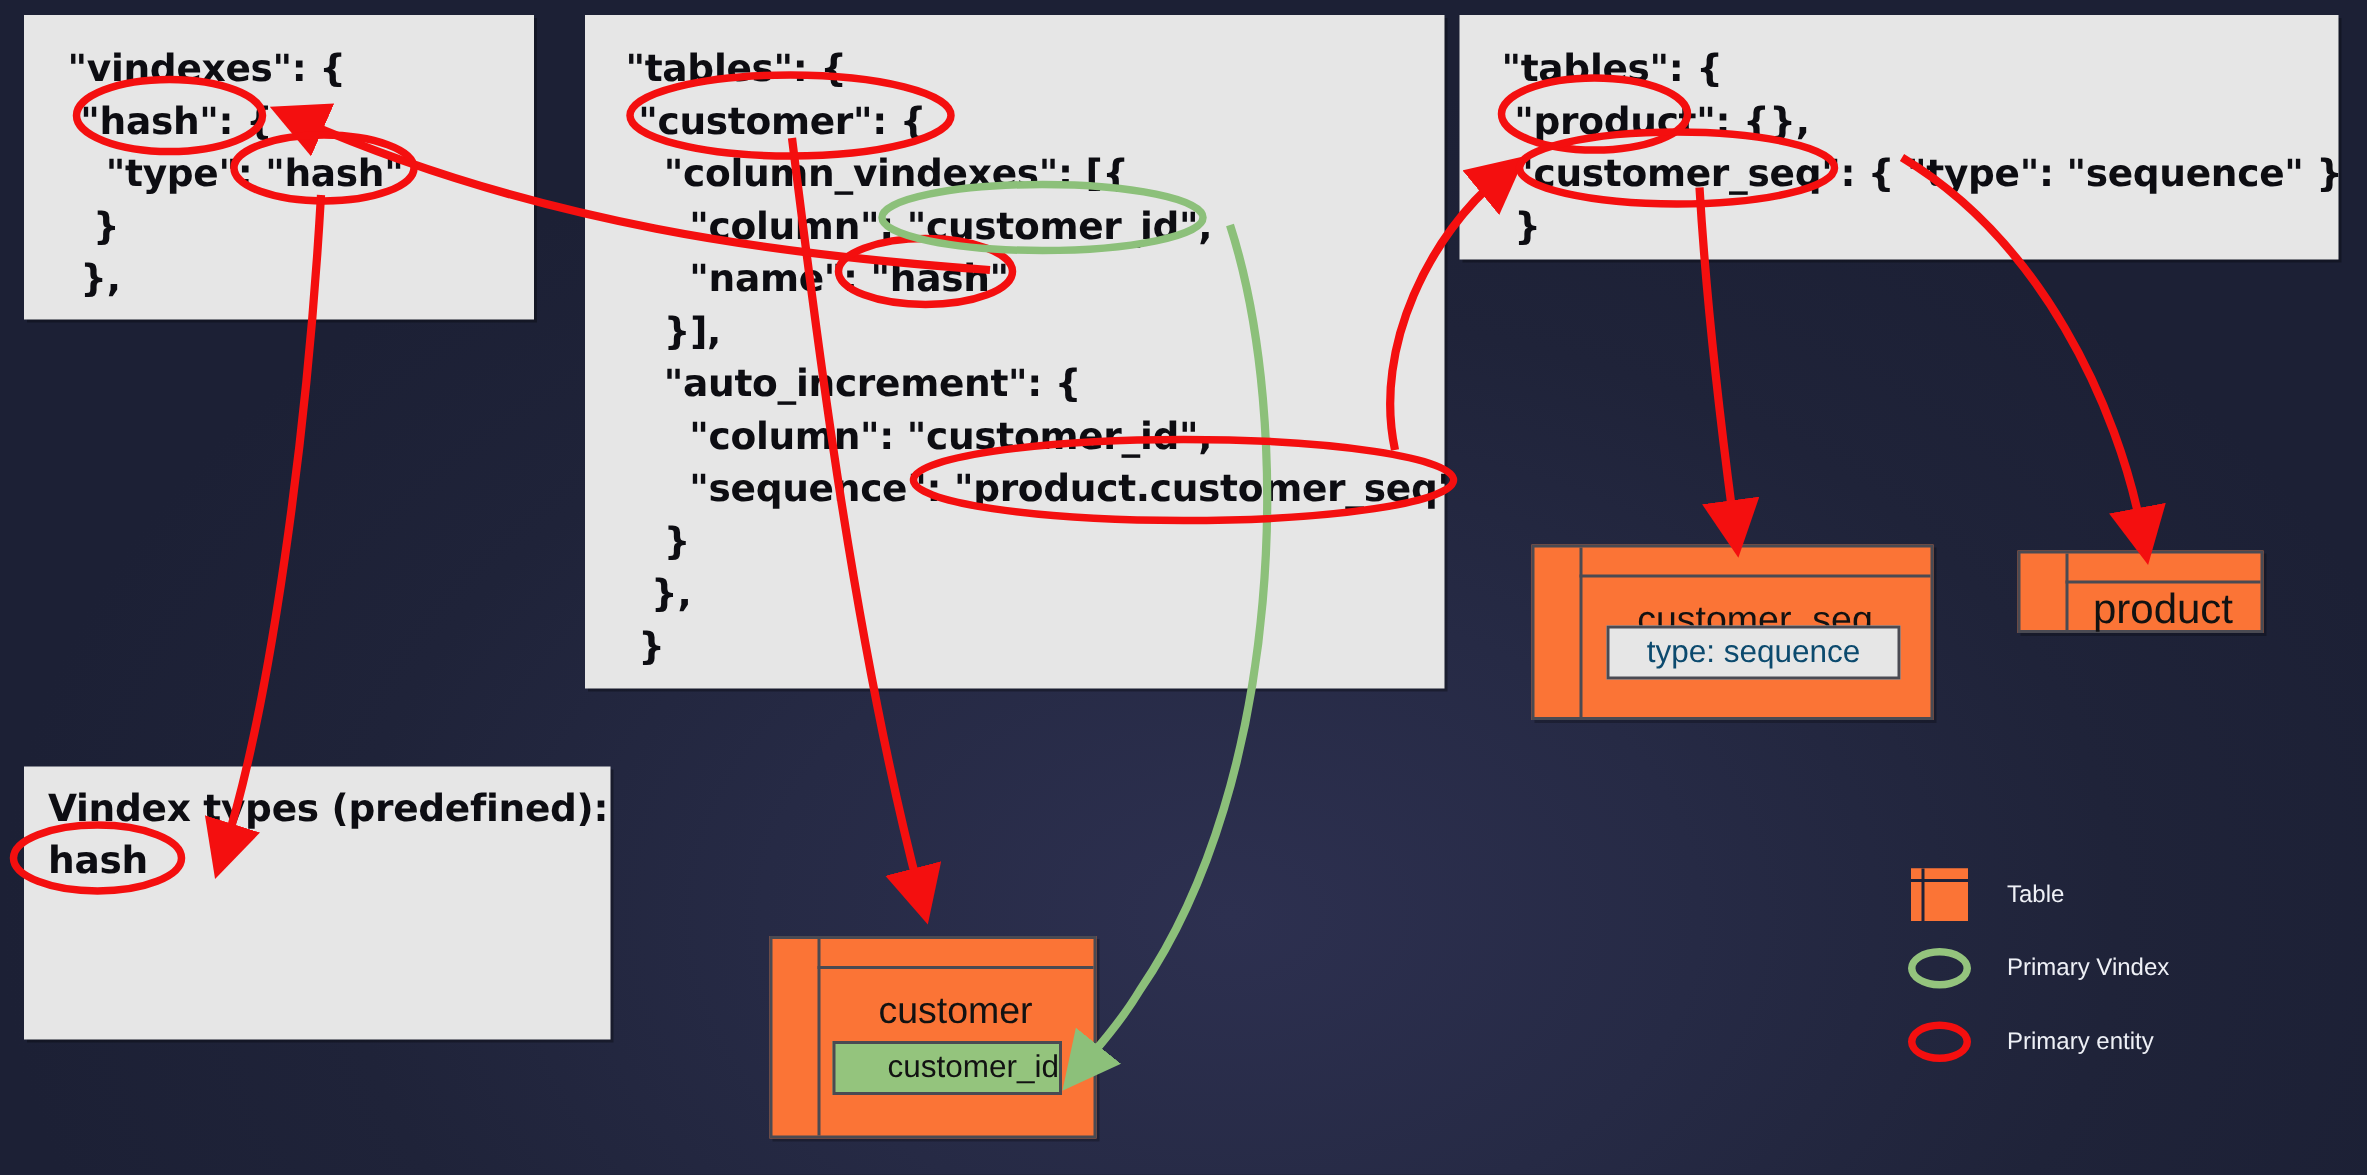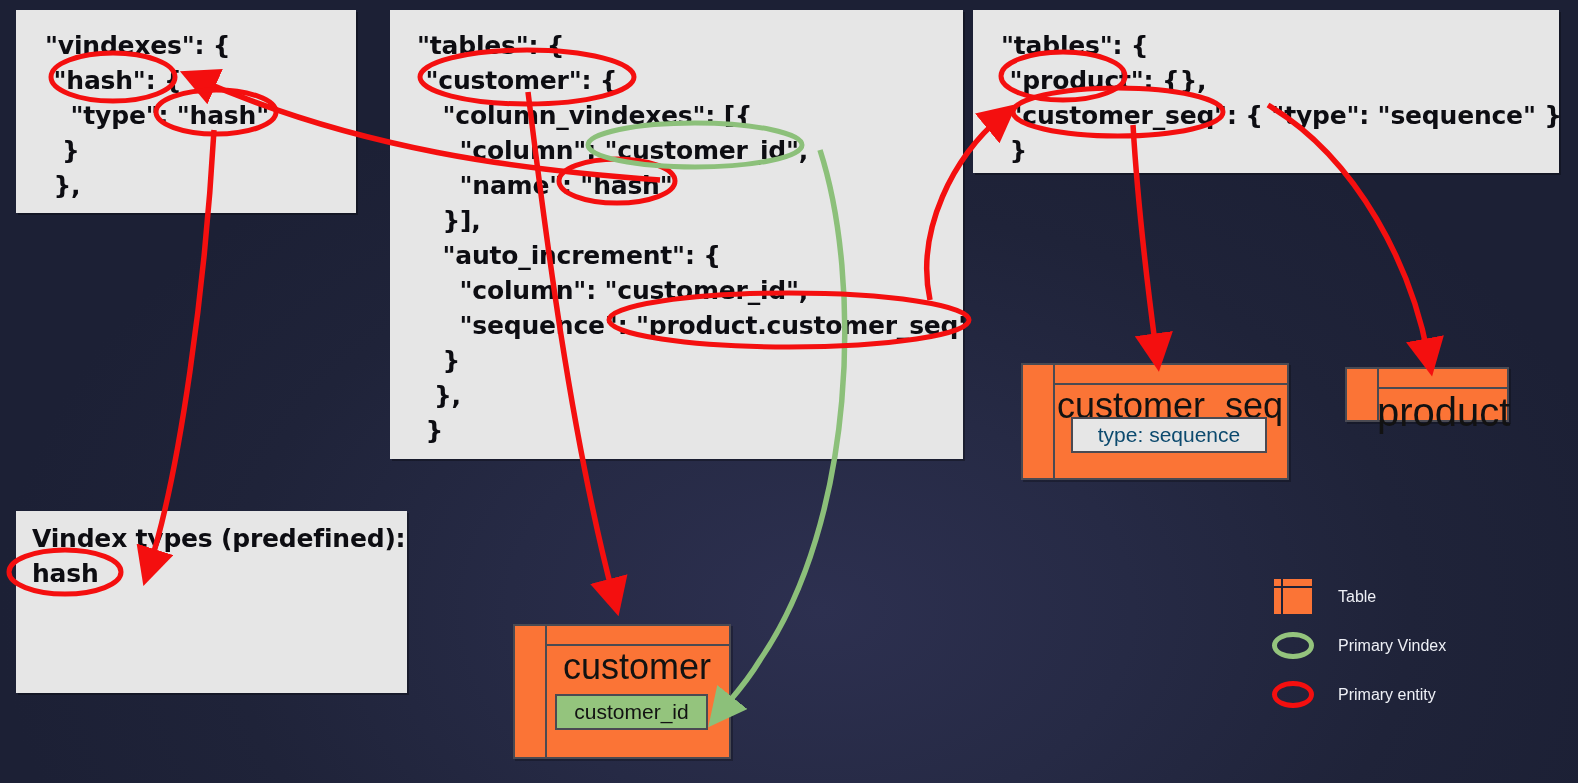--- a/index.html
+++ b/index.html
@@ -51,47 +51,47 @@
     border-right:2px solid #4a4a52;
   }
   .tablebox .headstrip{
     position:absolute;left:30px;right:0;top:0;height:18px;
     border-bottom:2px solid #4a4a52;
   }
   .tablebox .tname{
     position:absolute;left:30px;right:0;top:18px;
     text-align:center;
     font-family:"Liberation Sans", sans-serif;
-    font-size:36px;color:#121212;
-    padding-top:2px;
+    font-size:25px;color:#121212;
+    padding-top:16px;
   }
   .pkbox{
     position:absolute;
     background:#94c47d;
     border:2px solid #4a4a52;
     box-sizing:border-box;
     font-family:"Liberation Sans", sans-serif;
     font-size:21px;color:#121212;
-    text-align:center;line-height:32px;
+    text-align:right;line-height:32px;
   }
   .attrbox{
     position:absolute;
     background:#e6e6e6;
     border:2px solid #4a4a52;
     box-sizing:border-box;
     font-family:"Liberation Sans", sans-serif;
     font-size:21px;color:#0c4a6e;
     text-align:center;line-height:32px;
   }
   #t-customer{left:513px;top:624px;width:218px;height:135px;}
   #t-customer .pkbox{left:40px;top:68px;width:153px;height:36px;}
   #t-customer_seq{left:1021px;top:363px;width:268px;height:117px;}
   #t-customer_seq .attrbox{left:48px;top:52px;width:196px;height:36px;}
   #t-product{left:1345px;top:367px;width:164px;height:55px;}
-  #t-product .tname{font-size:40px;padding-top:3px;}
+  #t-product .tname{font-size:28px;padding-top:3px;}
 
   
   #legend{position:absolute;left:1270px;top:572px;width:300px;}
   .leg-row{display:flex;align-items:center;height:49px;}
   .leg-icon{width:46px;height:40px;position:relative;margin-right:22px;flex:none;}
   .leg-label{
     font-family:"Liberation Sans", sans-serif;
     font-size:16px;color:#eef0f6;
     white-space:nowrap;
   }

